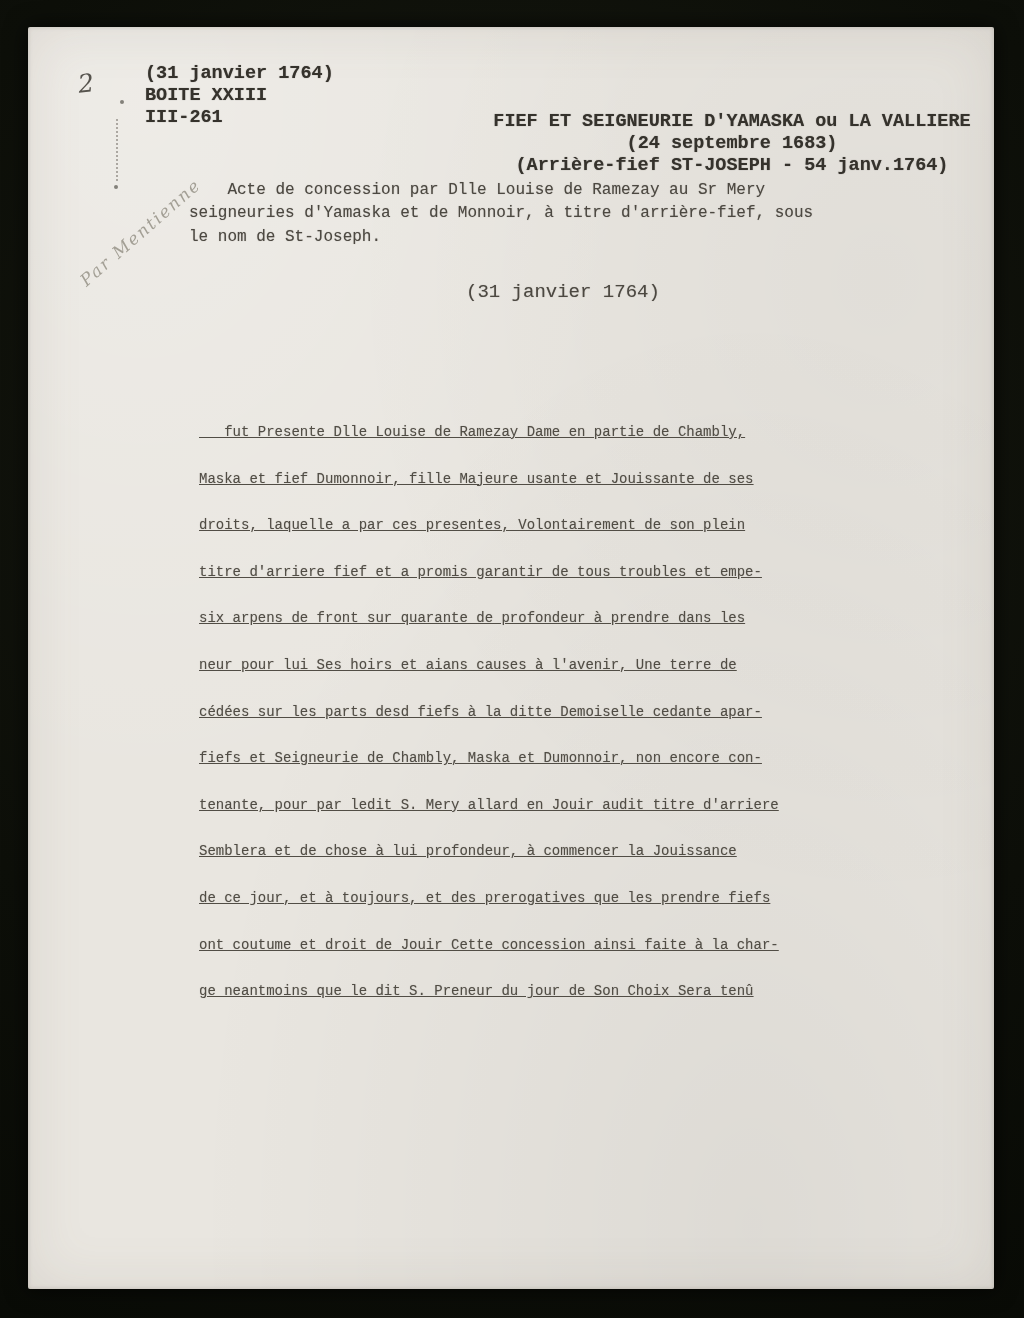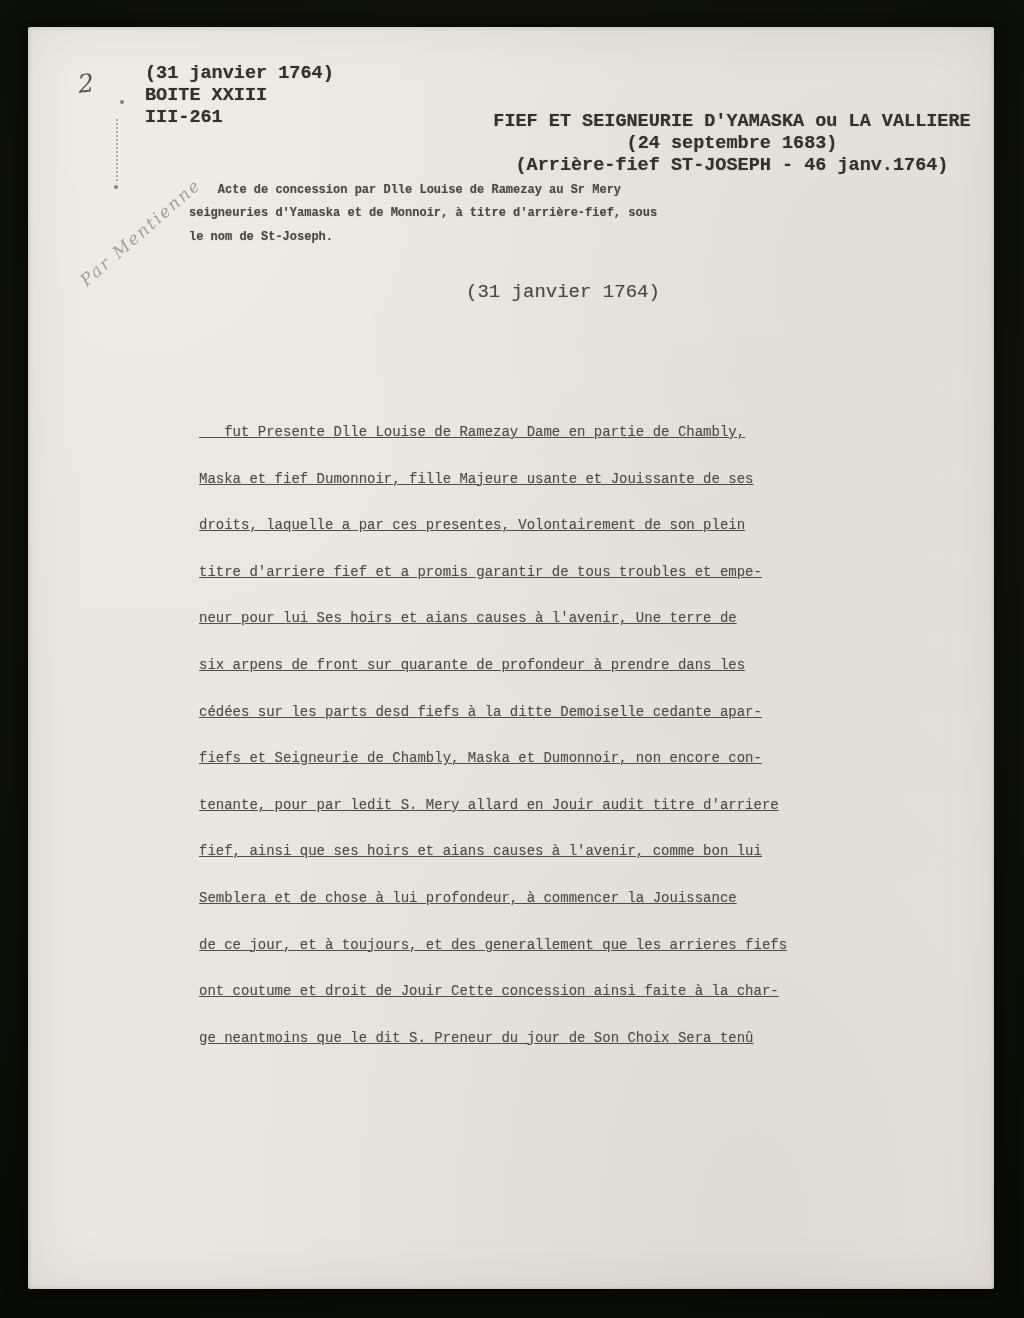--- a/index.html
+++ b/index.html
@@ -57,25 +57,24 @@
     font-weight: 700;
     color: #35322c;
     text-shadow: 0 0 1px rgba(53,50,44,0.55);
     margin-top: 48px;
   }
 
   .abstract {
     position: absolute;
     left: 161px;
     top: 152px;
-    font-size: 12px;
+    font-size: 16px;
     line-height: 23.3px;
     color: #4c4841;
     text-shadow: 0 0 1px rgba(76,72,65,0.4);
-    font-weight: bold;
   }
 
   .abstract-date {
     position: absolute;
     left: 438px;
     top: 254px;
     font-size: 19px;
     color: #4c4841;
     text-shadow: 0 0 1px rgba(76,72,65,0.4);
   }
@@ -152,42 +151,41 @@
 
     <div class="header-left mono">
         <div class="tline">(31 janvier 1764)</div>
         <div class="tline">BOITE XXIII</div>
         <div class="tline">III-261</div>
       </div>
 
     <div class="header-right mono">
         <div class="tline">FIEF ET SEIGNEURIE D'YAMASKA ou LA VALLIERE</div>
         <div class="tline">(24 septembre 1683)</div>
-        <div class="tline">(Arrière-fief ST-JOSEPH - 46 janv.1764)</div>
+        <div class="tline">(Arrière-fief ST-JOSEPH - 54 janv.1764)</div>
       </div>
 
     <div class="abstract mono">
         <div class="tline">    Acte de concession par Dlle Louise de Ramezay au Sr Mery</div>
         <div class="tline">seigneuries d'Yamaska et de Monnoir, à titre d'arrière-fief, sous</div>
         <div class="tline">le nom de St-Joseph.</div>
       </div>
 
     <div class="abstract-date mono tline">(31 janvier 1764)</div>
 
     <div class="deed-body mono">
         <div class="tline">   fut Presente Dlle Louise de Ramezay Dame en partie de Chambly,</div>
         <div class="tline">Maska et fief Dumonnoir, fille Majeure usante et Jouissante de ses</div>
         <div class="tline">droits, laquelle a par ces presentes, Volontairement de son plein</div>
         <div class="tline">titre d'arriere fief et a promis garantir de tous troubles et empe-</div>
+        <div class="tline">six arpens de front sur quarante de profondeur à prendre dans les</div>
         <div class="tline">neur pour lui Ses hoirs et aians causes à l'avenir, Une terre de</div>
-        <div class="tline">six arpens de front sur quarante de profondeur à prendre dans les</div>
         <div class="tline">cédées sur les parts desd fiefs à la ditte Demoiselle cedante apar-</div>
         <div class="tline">fiefs et Seigneurie de Chambly, Maska et Dumonnoir, non encore con-</div>
         <div class="tline">tenante, pour par ledit S. Mery allard en Jouir audit titre d'arriere</div>
-        <div class="tline">fief, ainsi que ses hoirs et aians causes à l'avenir, comme bon lui</div>
         <div class="tline">Semblera et de chose à lui profondeur, à commencer la Jouissance</div>
-        <div class="tline">de ce jour, et à toujours, et des generallement que les arrieres fiefs</div>
+        <div class="tline">de ce jour, et à toujours, et des prerogatives que les prendre fiefs</div>
         <div class="tline">ont coutume et droit de Jouir Cette concession ainsi faite à la char-</div>
         <div class="tline">ge neantmoins que le dit S. Preneur du jour de Son Choix Sera tenû</div>
       </div>
 
   </div>
 </div>
 
 </body></html>

